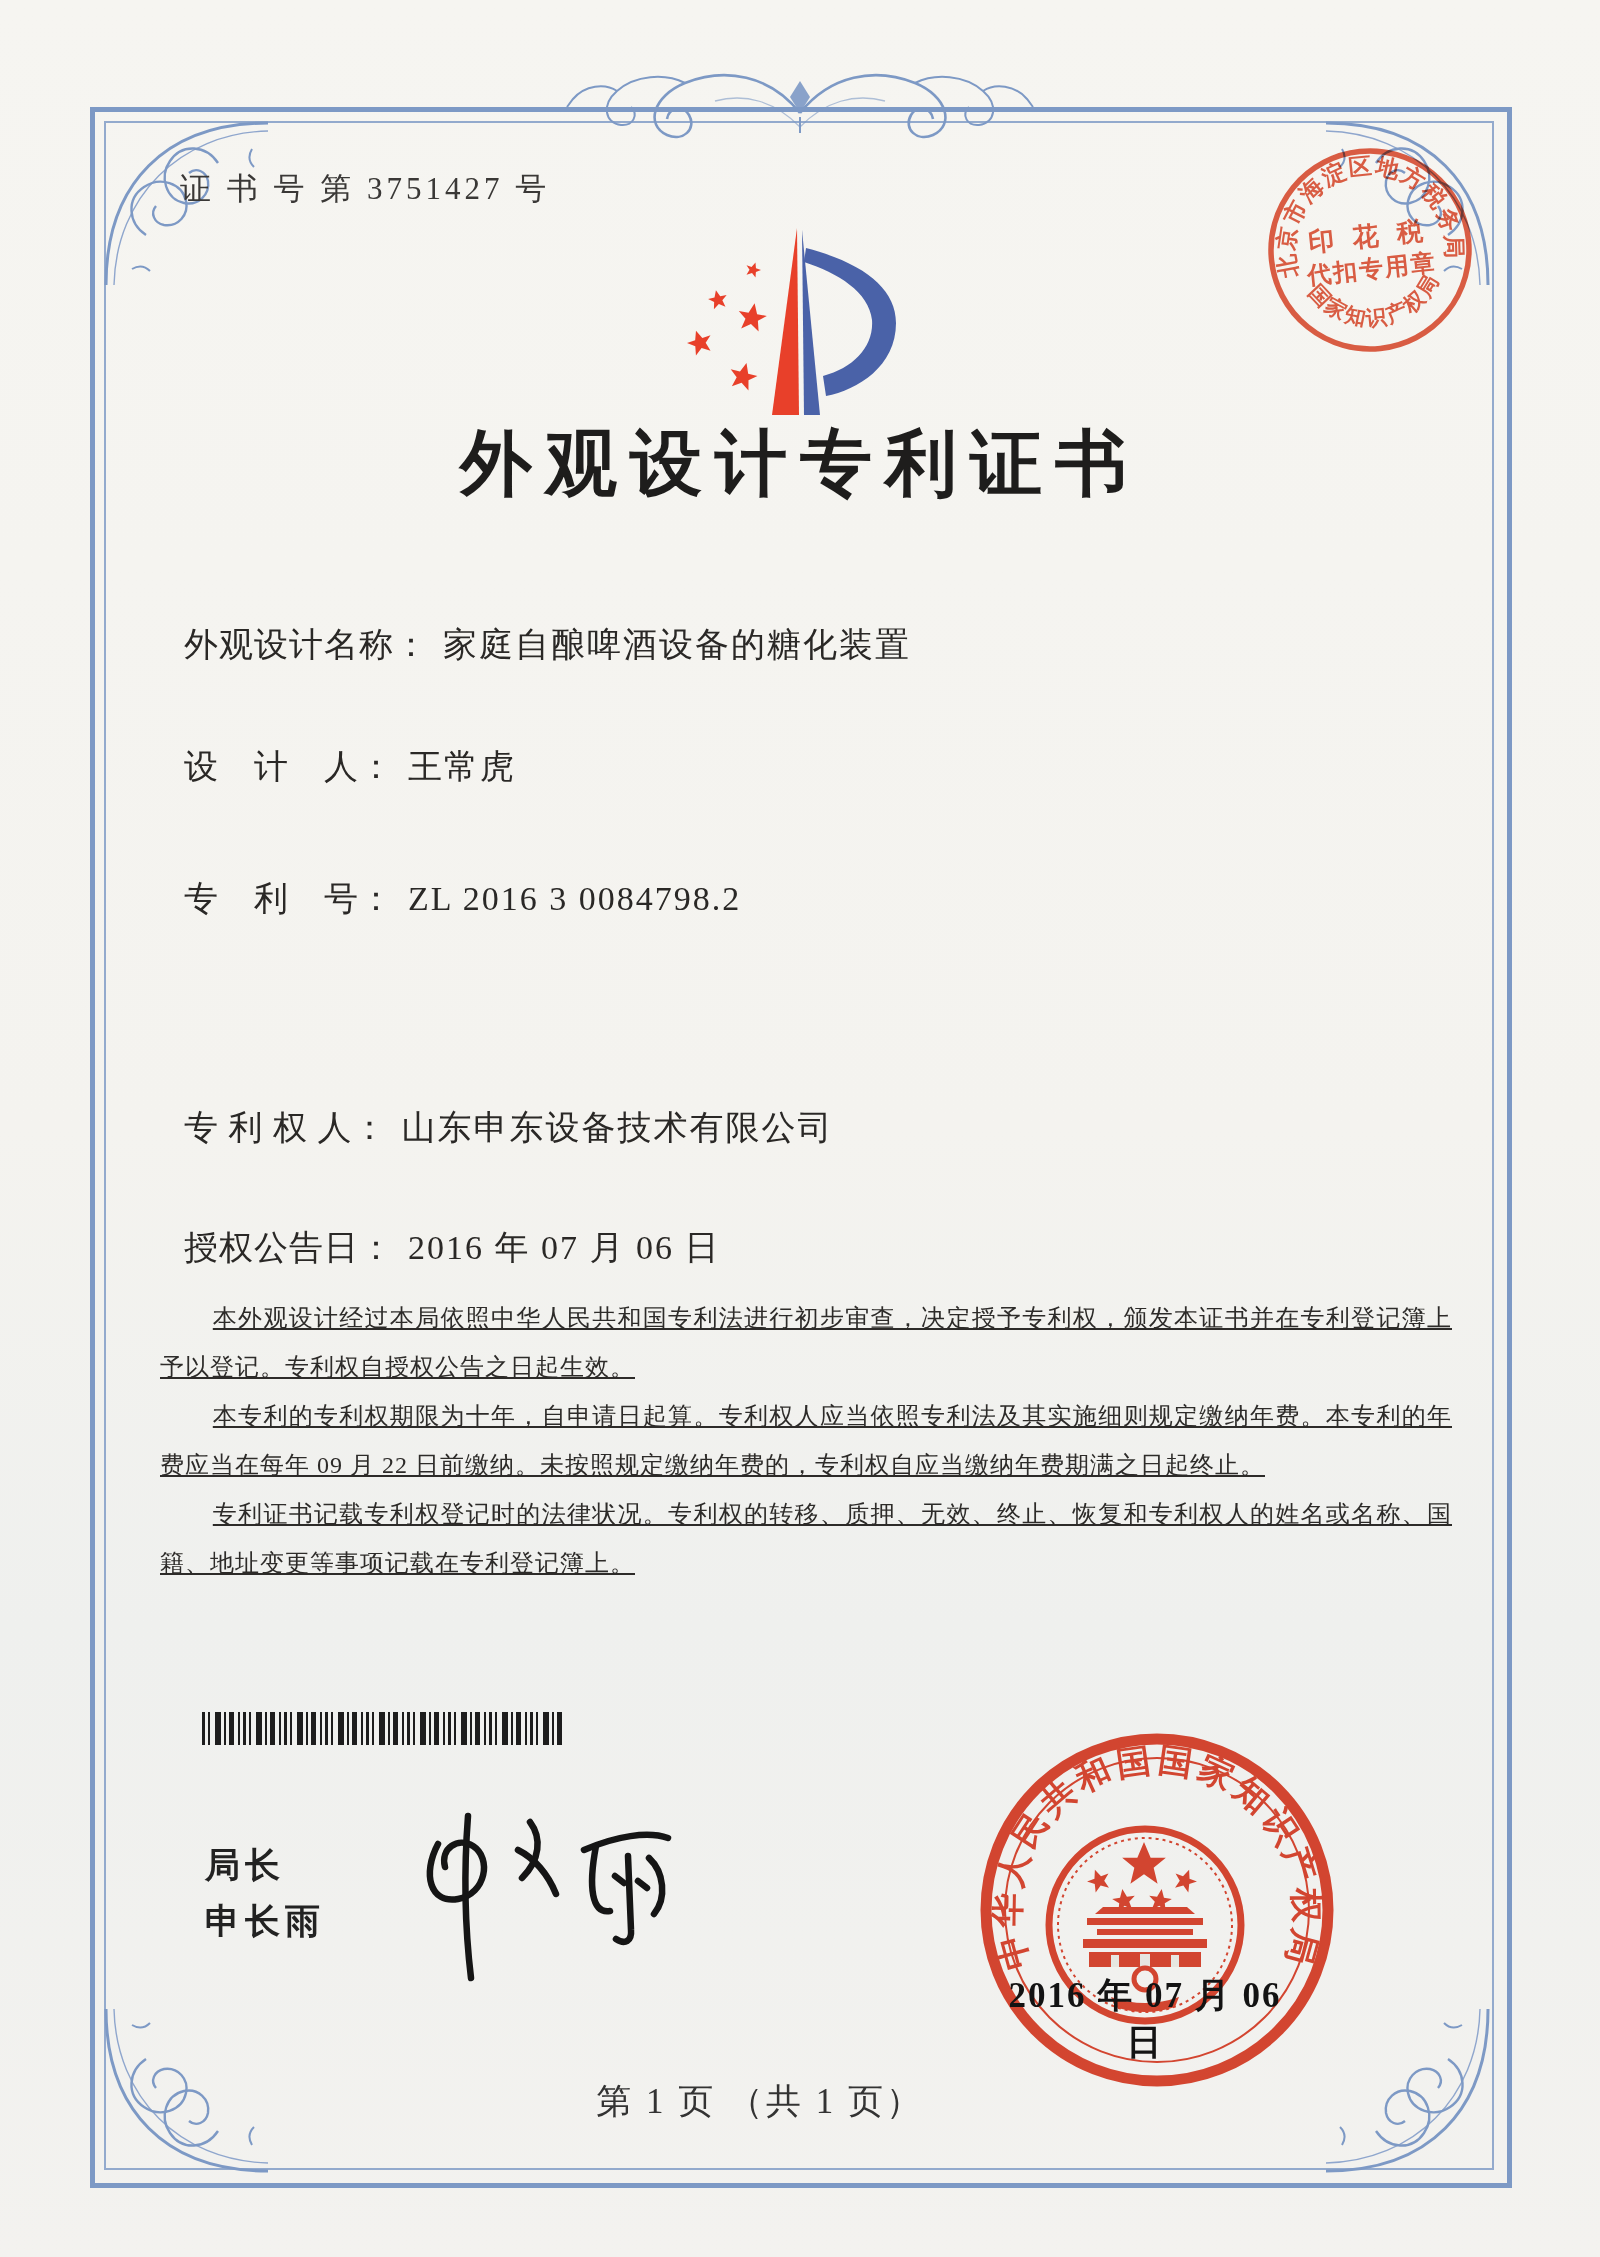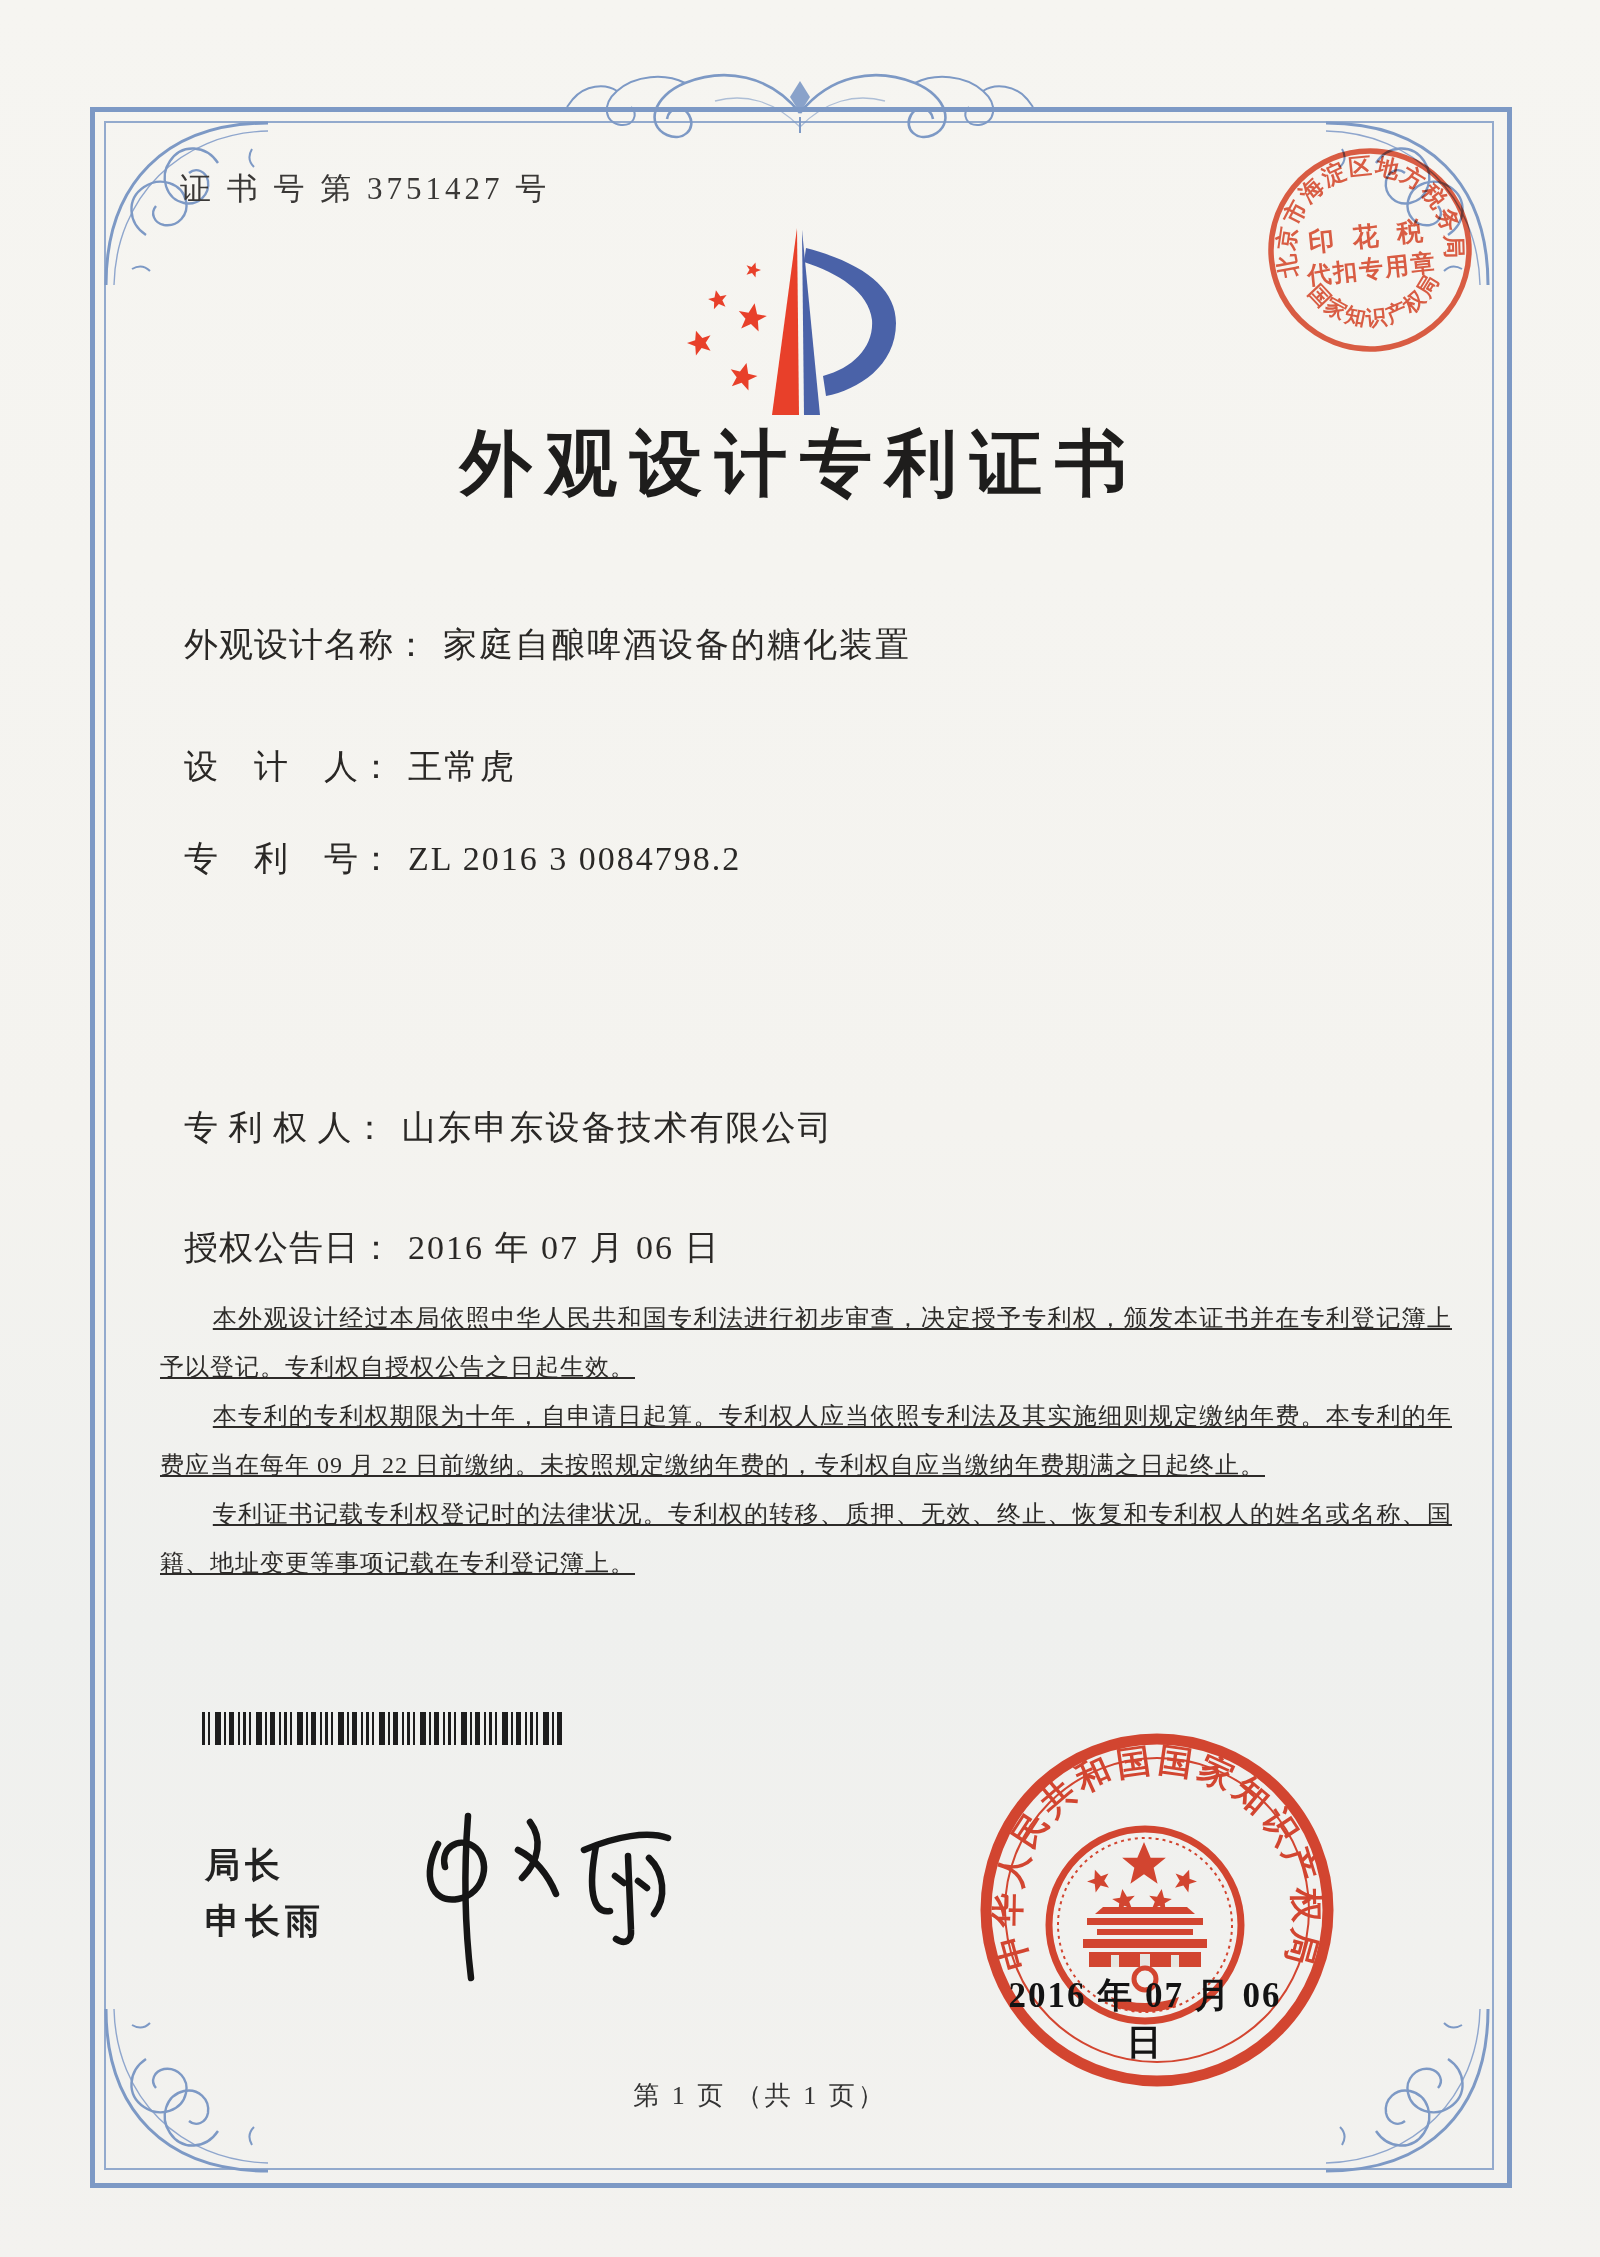--- a/index.html
+++ b/index.html
@@ -18,40 +18,40 @@
   .corner.bl{left:102px;top:2005px;transform:scaleY(-1);}
   .corner.br{left:1322px;top:2005px;transform:scale(-1,-1);}
   .top-ornament{left:565px;top:54px;width:470px;height:106px;}
   
   .cert-no{left:180px;top:168px;font-size:31px;letter-spacing:4px;color:#3a3836;}
   .title{left:0;right:0;top:408px;text-align:center;font-size:72px;font-weight:700;
          letter-spacing:13px;color:#1e1d1c;margin-top:8px;}
   .field{left:184px;font-size:34px;white-space:nowrap;}
   .field .lab{letter-spacing:1px;}
   .field .val{margin-left:14px;letter-spacing:2px;}
-  .f0{top:622px;} .f1{top:744px;} .f2{top:836px;} .f3{top:985px;} .f4{top:1105px;} .f5{top:1225px;}
+  .f0{top:622px;} .f1{top:744px;} .f2{top:876px;} .f3{top:985px;} .f4{top:1105px;} .f5{top:1225px;}
   .body-text{left:160px;top:1294px;width:1292px;font-size:24px;line-height:49px;
              text-align:justify;color:#2d2b29;text-decoration:underline;}
   .body-text p{margin:0;text-indent:2.2em;letter-spacing:1px;}
   
   .barcode{left:202px;top:1712px;width:360px;height:33px;
     background:repeating-linear-gradient(90deg,
       #1d1d1d 0 3px,transparent 3px 6px,#1d1d1d 6px 8px,transparent 8px 13px,
       #1d1d1d 13px 19px,transparent 19px 22px,#1d1d1d 22px 24px,transparent 24px 27px,
       #1d1d1d 27px 32px,transparent 32px 36px,#1d1d1d 36px 38px,transparent 38px 41px);}
   
   .director-label{left:205px;top:1842px;font-size:35px;font-weight:600;letter-spacing:5px;color:#222;}
   .director-name{left:205px;top:1898px;font-size:35px;font-weight:600;letter-spacing:5px;color:#222;}
   .signature{left:372px;top:1798px;width:310px;height:195px;}
   
   .tax-stamp{left:1255px;top:135px;width:230px;height:230px;mix-blend-mode:multiply;}
   .office-seal{left:957px;top:1710px;width:400px;height:400px;mix-blend-mode:multiply;}
   .seal-date{left:995px;top:1972px;width:300px;text-align:center;font-size:35px;
              letter-spacing:2px;color:#131313;font-weight:600;}
-  .footer{left:300px;top:2078px;width:920px;text-align:center;font-size:26px;
+  .footer{left:300px;top:2078px;width:920px;text-align:center;font-size:35px;
           letter-spacing:3px;color:#333;}
   svg{display:block;}
 </style>
 </head>
 <body>
 
 <div class="page">
 
   <div class="abs frame-outer"></div>
   <div class="abs frame-inner"></div>

